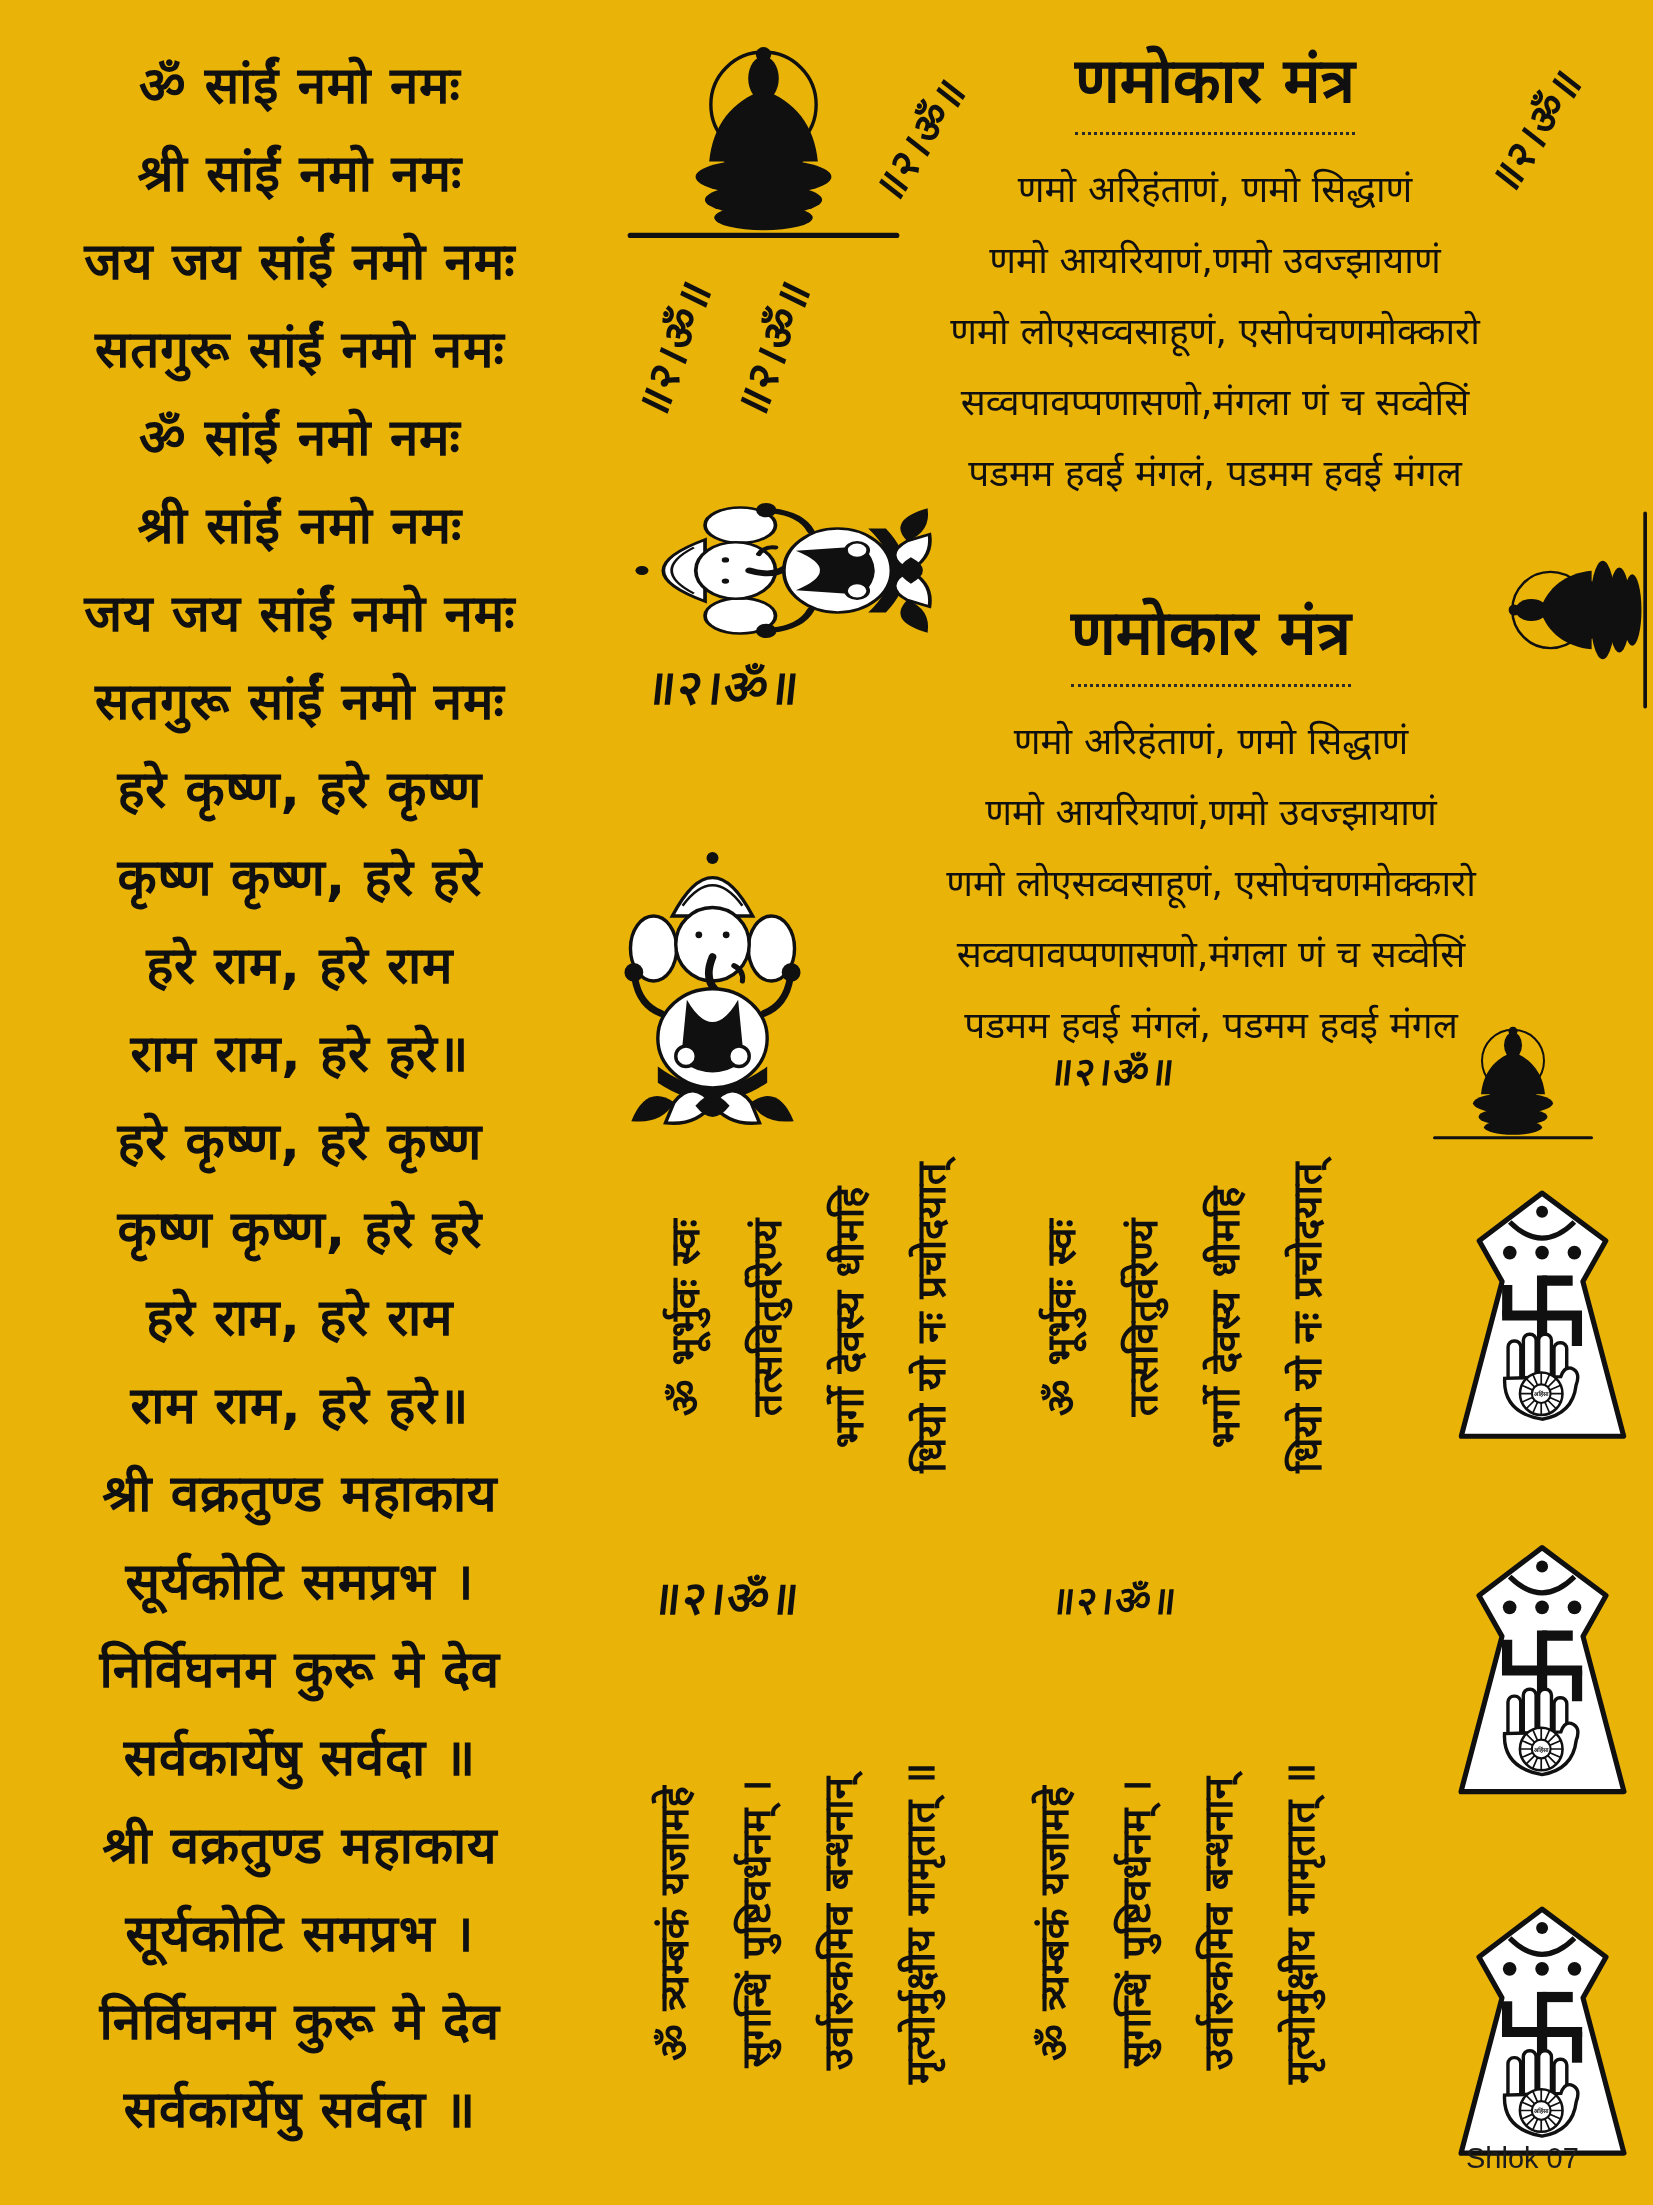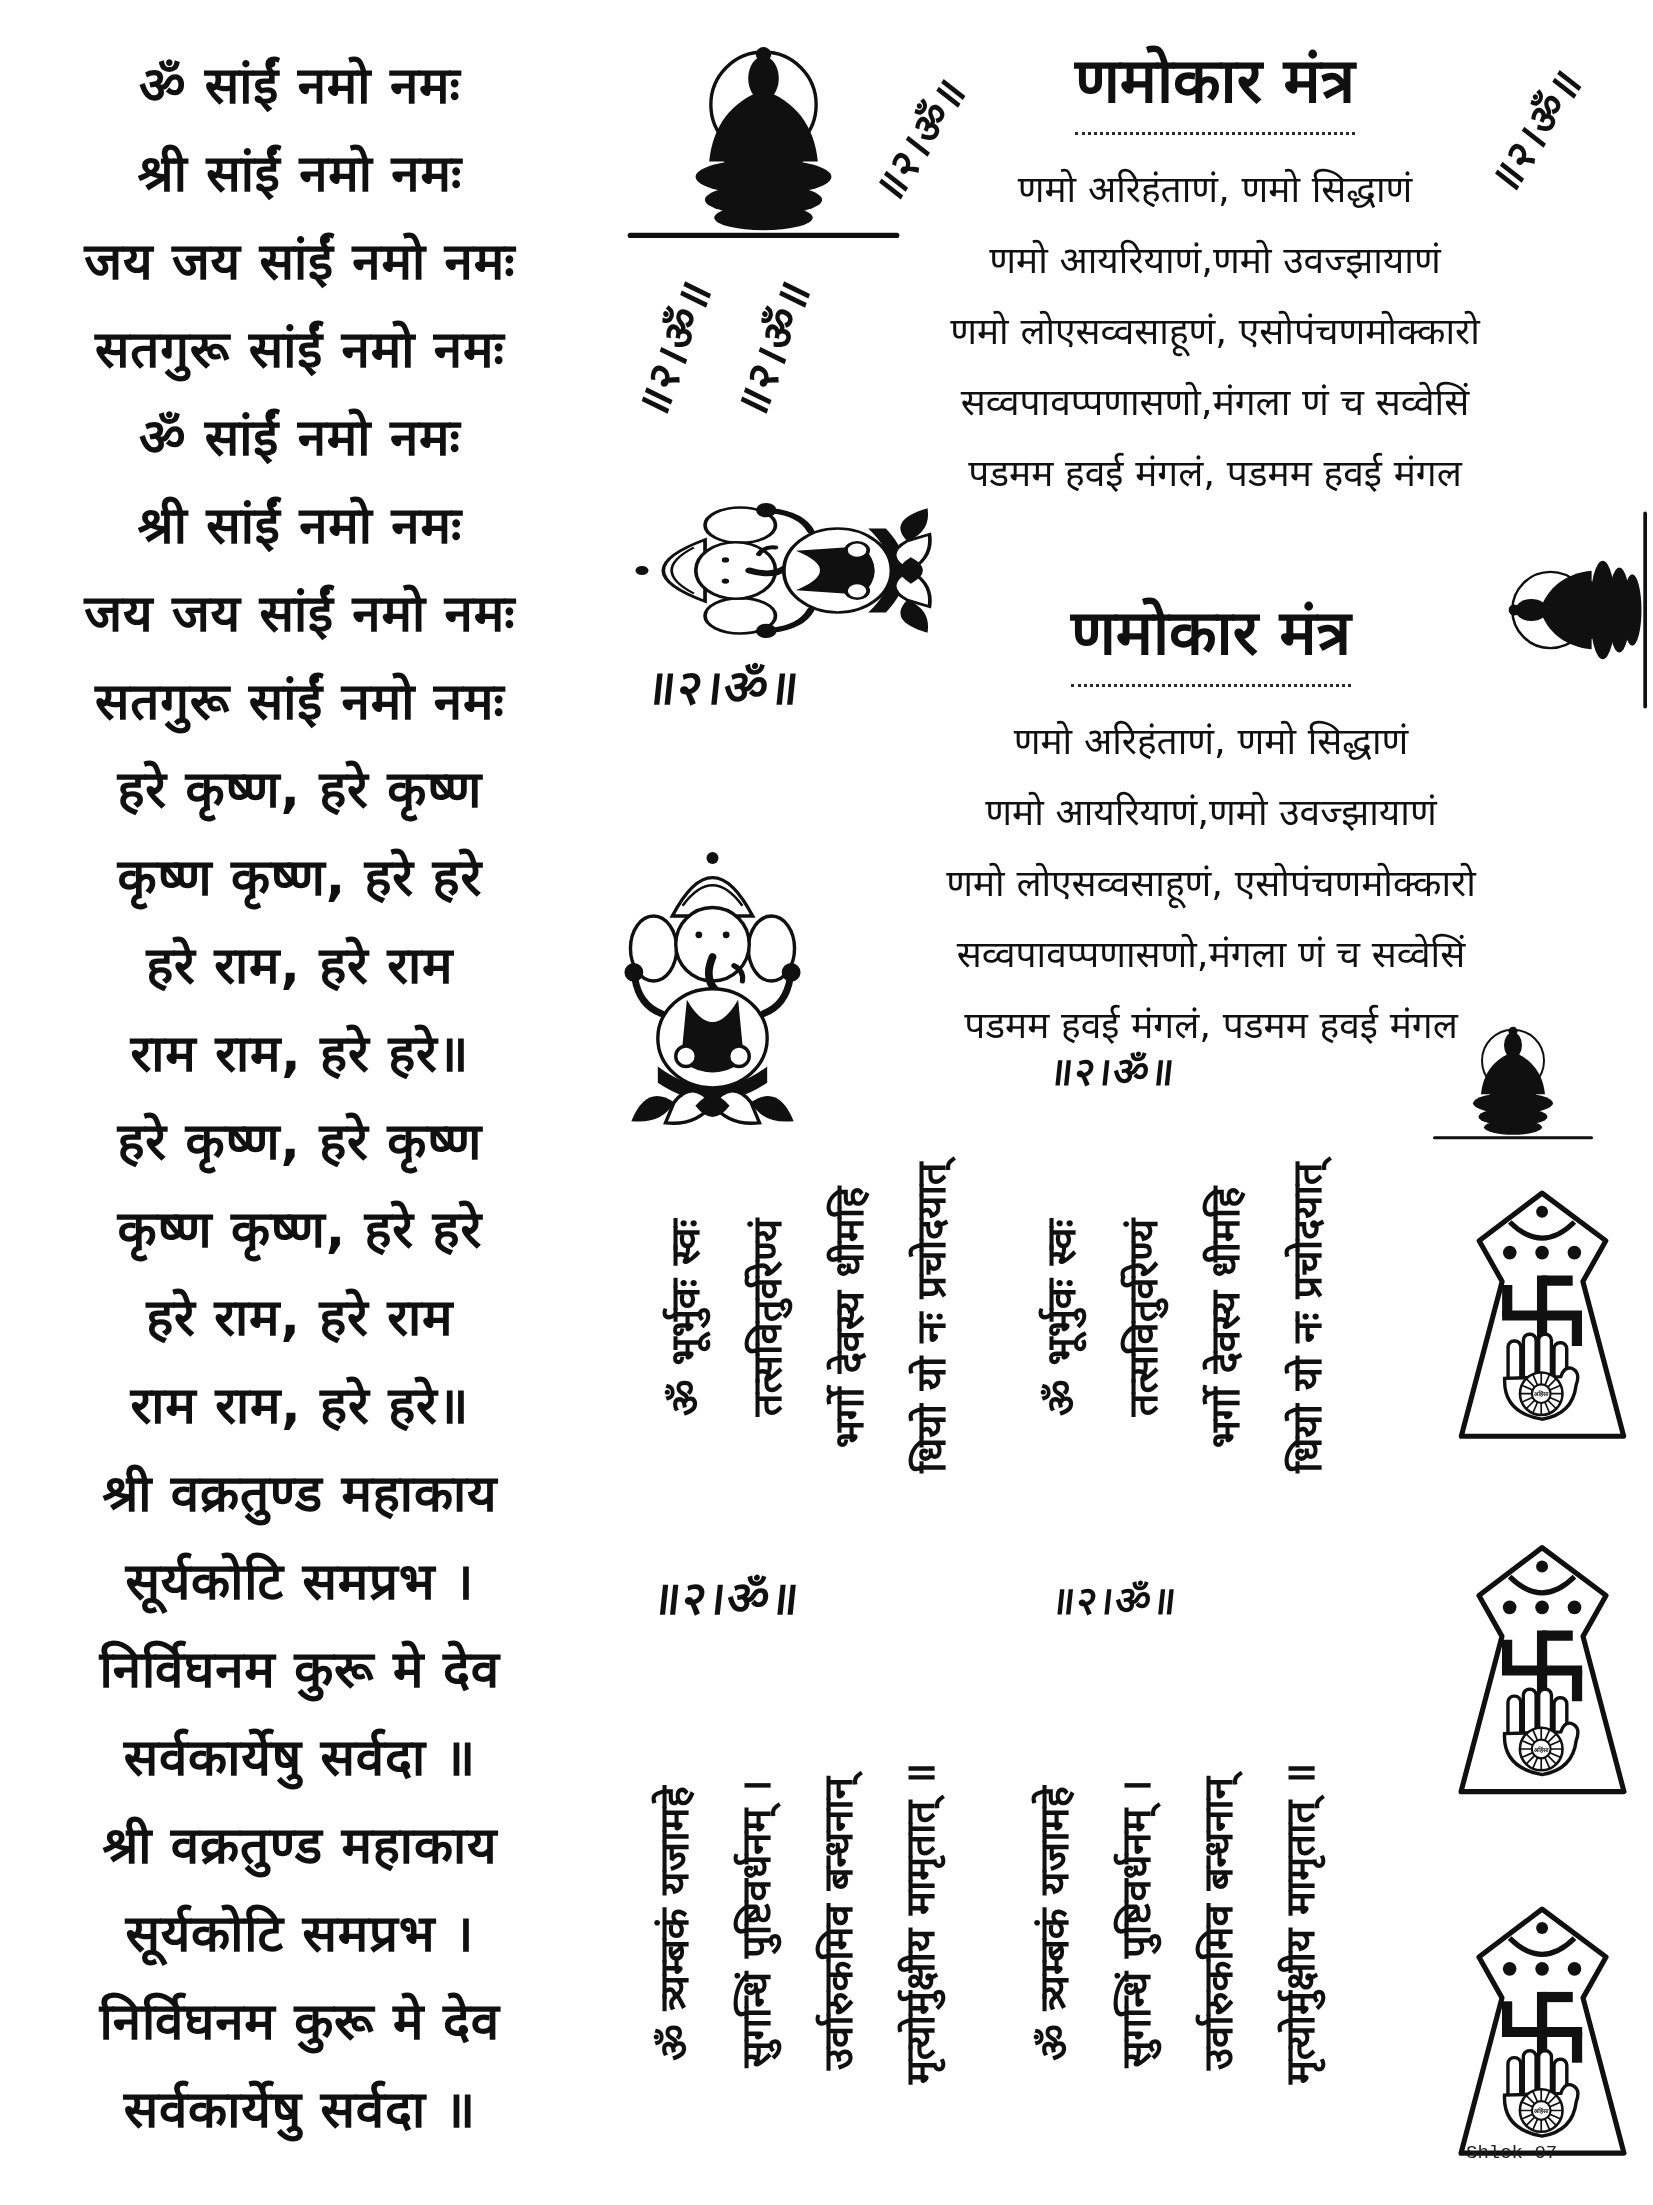--- a/index.html
+++ b/index.html
@@ -1,17 +1,17 @@
 <!DOCTYPE html>
 <html style="font-size:13.6px"><head>
 <meta charset="utf-8">
 <style>
   html,body{margin:0;padding:0;background:#e8e8e8;}
   .sheet{
-    position:relative;width:1654px;height:2205px;background:#ffffff;
+    position:relative;width:1654px;height:2205px;background:#eab308;
     overflow:hidden;font-family:"DejaVu Sans",sans-serif;color:#101010;
   }
   
   .left-col{position:absolute;left:6.8px;top:39px;width:586px;}
   .left-line{
     height:88px;display:flex;align-items:center;justify-content:center;
     font-size:51px;font-weight:700;white-space:nowrap;letter-spacing:0.8px;
   }
   
   .namokar{position:absolute;text-align:center;}
@@ -30,22 +30,22 @@
   
   .rotwrap{position:absolute;width:0;height:0;}
   .rot{
     position:absolute;left:0;top:0;transform:rotate(-90deg);
     transform-origin:top left;
   }
   .vblock{text-align:center;}
   .vline{font-size:40px;font-weight:700;line-height:82px;white-space:nowrap;}
   
   .footer{
-    position:absolute;font-family:Liberation Mono, monospace;
-    font-size:19px;color:#1c1c1c;
+    position:absolute;font-family:Liberation Sans, sans-serif;
+    font-size:29px;color:#1c1c1c;
   }
   svg{display:block;}
 </style>
 </head>
 <body>
 
 <svg width="0" height="0" style="position:absolute" aria-hidden="true">
   <defs>
     <symbol id="sym-buddha" viewBox="0 0 340 265">
       <circle cx="170" cy="95" r="62" fill="none" stroke="#101010" stroke-width="4"></circle>

